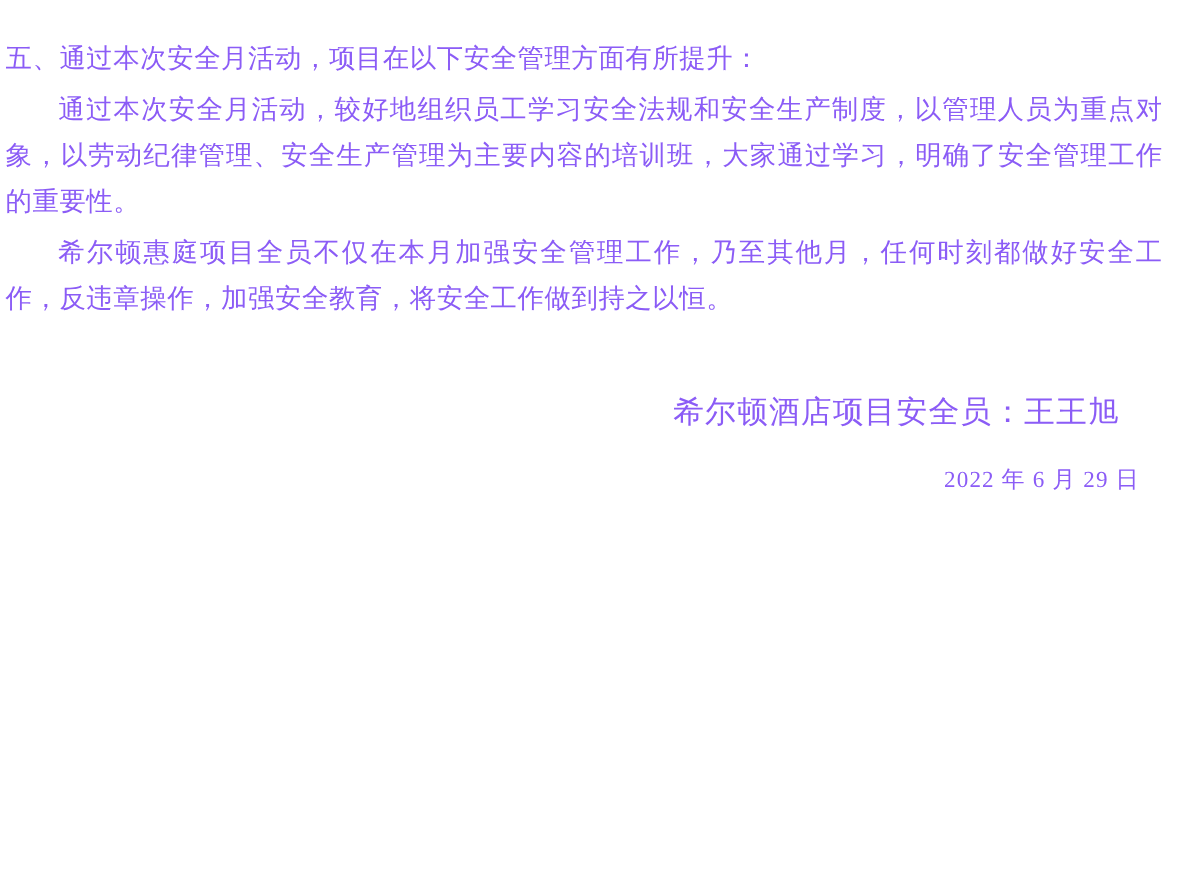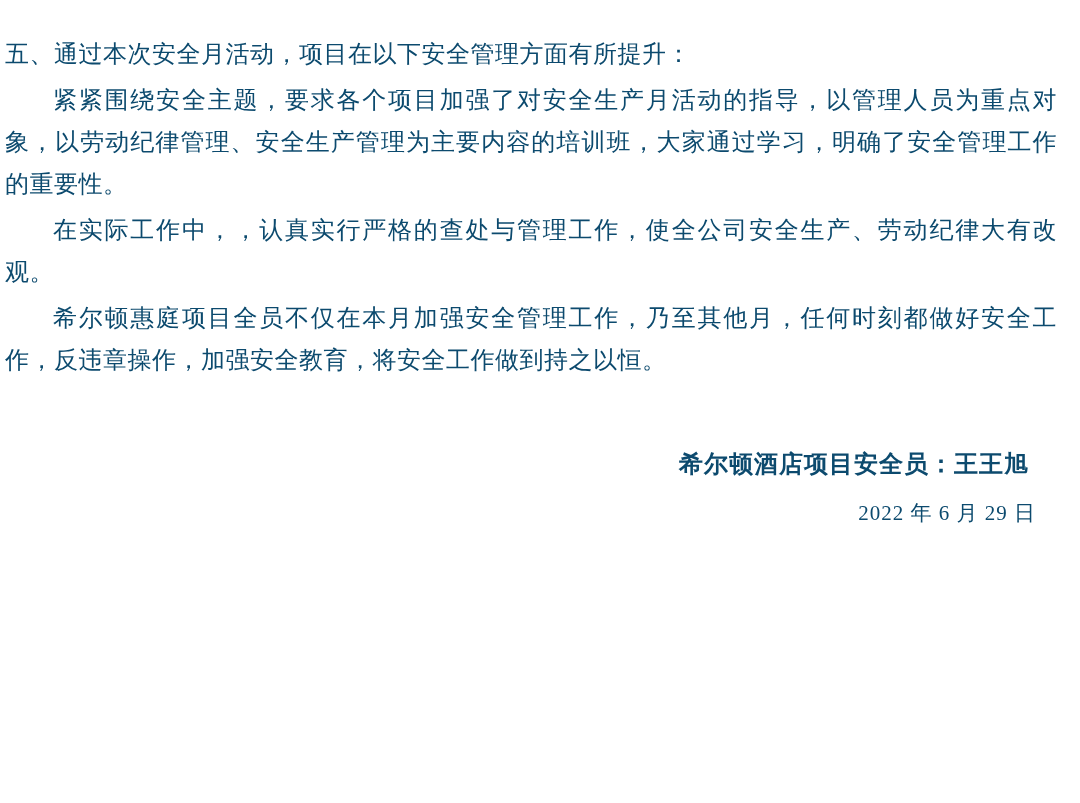--- a/index.html
+++ b/index.html
@@ -11,21 +11,21 @@
     width: 1080px;
     height: 803px;
     overflow: hidden;
   }
   .page {
     box-sizing: border-box;
     width: 1080px;
     height: 803px;
     padding: 33px 23px 0 5px;
     background: #ffffff;
-    color: #0c4a6e;
+    color: #8b5cf6;
     font-family: "Liberation Sans", "DejaVu Sans", sans-serif;
     font-size: 24px;
     line-height: 42px;
     letter-spacing: 0.5px;
   }
   .para {
     margin: 0 0 4px 0;
     text-align: justify;
     text-indent: 2em;
   }
@@ -33,44 +33,42 @@
     text-indent: 0;
     text-align: left;
   }
   .sig-block {
     margin-top: 62px;
     padding-right: 21px;
     text-align: right;
     font-family: "Liberation Serif", "DejaVu Serif", serif;
   }
   .sig-line {
-    margin: 7px;
-    font-size: 24px;
+    margin: 18px;
+    font-size: 28px;
     line-height: 42px;
     letter-spacing: 1px;
-    font-weight: bold;
   }
   .date-line {
     margin: 0;
     font-size: 21px;
     line-height: 42px;
     letter-spacing: 1px;
   }
 </style>
 </head>
 <body>
 
 <div class="page">
   <p class="para heading">五、通过本次安全月活动，项目在以下安全管理方面有所提升：</p>
 
 
 
-  <p class="para">紧紧围绕安全主题，要求各个项目加强了对安全生产月活动的指导，以管理人员为重点对象，以劳动纪律管理、安全生产管理为主要内容的培训班，大家通过学习，明确了安全管理工作的重要性。</p>
+  <p class="para">通过本次安全月活动，较好地组织员工学习安全法规和安全生产制度，以管理人员为重点对象，以劳动纪律管理、安全生产管理为主要内容的培训班，大家通过学习，明确了安全管理工作的重要性。</p>
 
-  <p class="para">在实际工作中，，认真实行严格的查处与管理工作，使全公司安全生产、劳动纪律大有改观。</p>
 
 
   <p class="para">希尔顿惠庭项目全员不仅在本月加强安全管理工作，乃至其他月，任何时刻都做好安全工作，反违章操作，加强安全教育，将安全工作做到持之以恒。</p>
 
   <div class="sig-block">
     <p class="sig-line">希尔顿酒店项目安全员：王王旭</p>
     <p class="date-line">2022 年 6 月 29 日</p>
   </div>
 </div>
 

